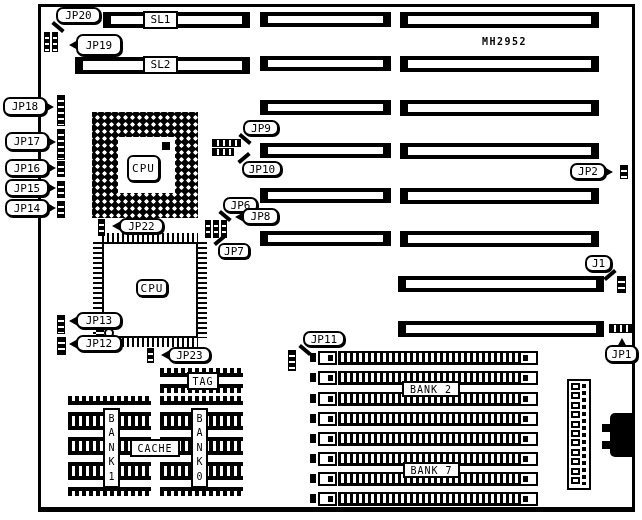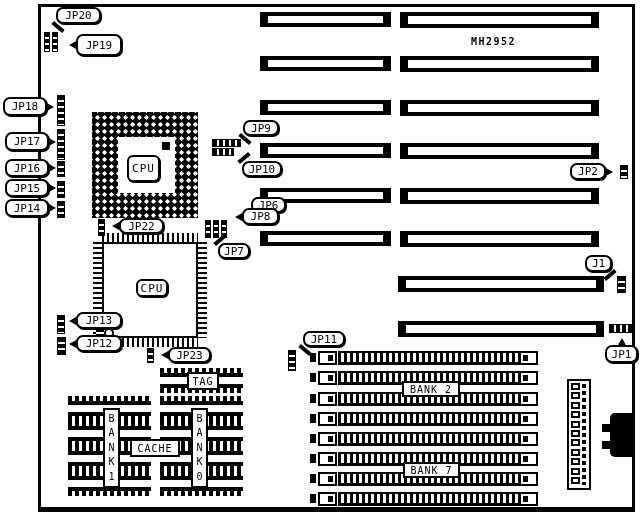--- a/index.html
+++ b/index.html
@@ -76,21 +76,27 @@
   .kbd-tab { position:absolute; background:#000; }
 
   .cmp-bars { position:absolute; background:repeating-linear-gradient(180deg,#000 0 3px,#fff 3px 5px); }
   .cmp-circle { position:absolute; border:2px solid #000; border-radius:50%; background:#fff; }
 </style>
 </head>
 <body>
 
 <div id="canvas">
   <div class="frame" id="board-frame" style="left: 38px; top: 4px; width: 597px; height: 508px;"></div>
-  <div class="title" id="board-title" style="left: 471px; top: 36px;">MH2952</div>
+  <div class="title" id="board-title" style="left: 482px; top: 36px;">MH2952</div>
+<div class="slot" style="position: absolute; left: 103px; top: 12px; width: 147px; height: 16px;">
+      <div class="slot-label" style="left: 40px;">SL1</div>
+    </div>
+    <div class="slot" style="position: absolute; left: 75px; top: 57px; width: 175px; height: 17px;">
+      <div class="slot-label" style="left: 68px;">SL2</div>
+    </div>
     <div class="slot" style="position: absolute; left: 260px; top: 12px; width: 131px; height: 15px;"></div>
     <div class="slot" style="position: absolute; left: 260px; top: 56px; width: 131px; height: 15px;"></div>
     <div class="slot" style="position: absolute; left: 260px; top: 100px; width: 131px; height: 15px;"></div>
     <div class="slot" style="position: absolute; left: 260px; top: 143px; width: 131px; height: 15px;"></div>
     <div class="slot" style="position: absolute; left: 260px; top: 188px; width: 131px; height: 15px;"></div>
     <div class="slot" style="position: absolute; left: 260px; top: 231px; width: 131px; height: 15px;"></div>
     <div class="slot" style="position: absolute; left: 400px; top: 12px; width: 199px; height: 16px;"></div>
     <div class="slot" style="position: absolute; left: 400px; top: 56px; width: 199px; height: 16px;"></div>
     <div class="slot" style="position: absolute; left: 400px; top: 100px; width: 199px; height: 16px;"></div>
     <div class="slot" style="position: absolute; left: 400px; top: 143px; width: 199px; height: 16px;"></div>
@@ -222,22 +228,22 @@
     <div class="callout t-left" style="position: absolute; left: 76px; top: 34px; width: 46px; height: 22px;">JP19</div>
     <div class="callout t-right" style="position: absolute; left: 3px; top: 97px; width: 44px; height: 19px;">JP18</div>
     <div class="callout t-right" style="position: absolute; left: 5px; top: 132px; width: 44px; height: 19px;">JP17</div>
     <div class="callout t-right" style="position: absolute; left: 5px; top: 159px; width: 44px; height: 18px;">JP16</div>
     <div class="callout t-right" style="position: absolute; left: 5px; top: 179px; width: 44px; height: 18px;">JP15</div>
     <div class="callout t-right" style="position: absolute; left: 5px; top: 199px; width: 44px; height: 18px;">JP14</div>
     <div class="callout t-bl" style="position: absolute; left: 243px; top: 120px; width: 36px; height: 16px;">JP9</div>
     <div class="callout t-tl" style="position: absolute; left: 242px; top: 161px; width: 40px; height: 16px;">JP10</div>
     <div class="callout t-right" style="position: absolute; left: 570px; top: 163px; width: 36px; height: 17px;">JP2</div>
     <div class="callout t-br" style="position: absolute; left: 585px; top: 255px; width: 27px; height: 17px;">J1</div>
-    <div class="callout t-bl" style="position: absolute; left: 223px; top: 197px; width: 35px; height: 16px; margin-left: 28px;">JP6</div>
+    <div class="callout t-bl" style="position: absolute; left: 223px; top: 197px; width: 35px; height: 16px;">JP6</div>
     <div class="callout t-left" style="position: absolute; left: 242px; top: 208px; width: 37px; height: 17px;">JP8</div>
-    <div class="callout t-tl" style="position: absolute; left: 218px; top: 243px; width: 32px; height: 16px;">JP7</div>
+    <div class="callout t-tl" style="position: absolute; left: 218px; top: 243px; width: 32px; height: 16px; border-radius: 6px;">JP7</div>
     <div class="callout t-left" style="position: absolute; left: 119px; top: 218px; width: 45px; height: 16px;">JP22</div>
     <div class="callout t-left" style="position: absolute; left: 76px; top: 312px; width: 46px; height: 17px;">JP13</div>
     <div class="callout t-left" style="position: absolute; left: 76px; top: 335px; width: 46px; height: 17px;">JP12</div>
     <div class="callout t-left" style="position: absolute; left: 168px; top: 347px; width: 43px; height: 16px;">JP23</div>
     <div class="callout t-bl" style="position: absolute; left: 303px; top: 331px; width: 42px; height: 16px;">JP11</div>
     <div class="callout t-top" style="position: absolute; left: 605px; top: 345px; width: 33px; height: 18px;">JP1</div>
   </div>
 
 </body></html>

